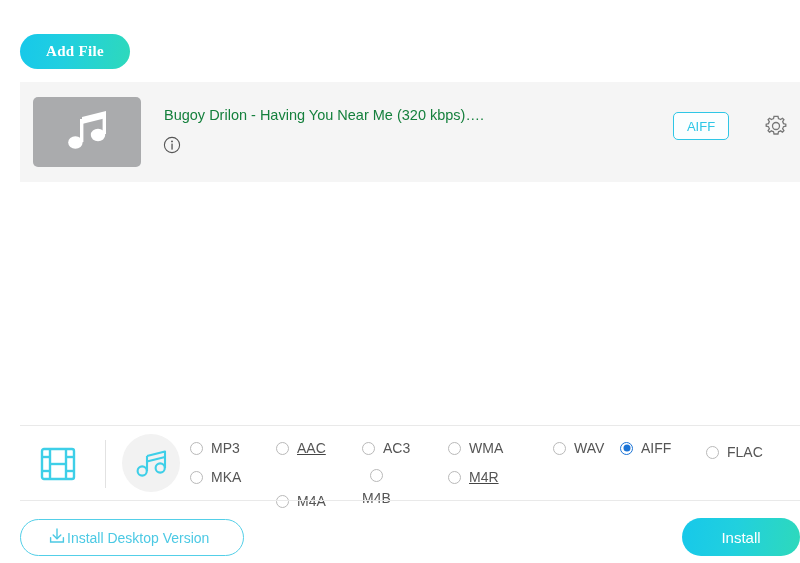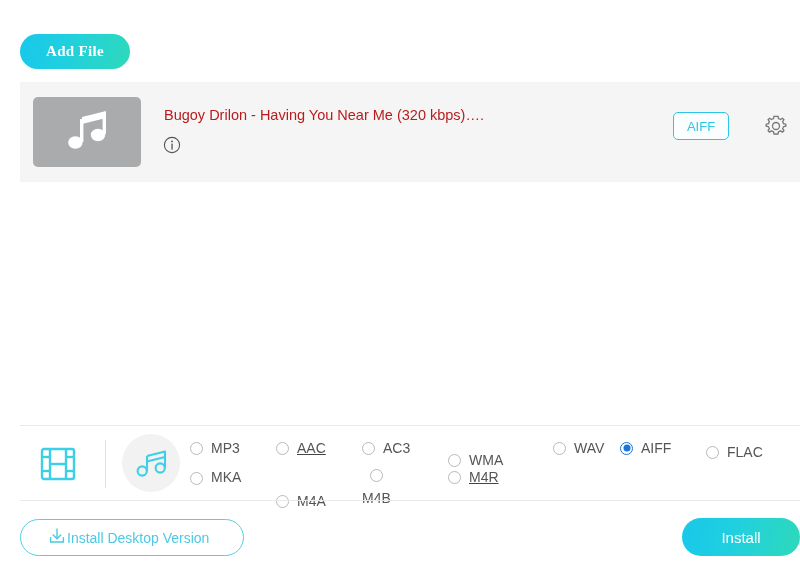--- a/index.html
+++ b/index.html
@@ -54,21 +54,21 @@
     left: 13px; top: 15px;
     width: 108px; height: 70px;
     background: #aaabad;
     border-radius: 5px;
   }
   .file-thumb svg { position:absolute; left:50%; top:50%; transform:translate(-50%,-50%); }
   .file-name {
     position: absolute;
     left: 144px; top: 25px;
     font-size: 14.5px;
-    color: #b91c1c;
+    color: #15803d;
     white-space: nowrap;
   }
   .info-icon {
     position: absolute;
     left: 143px; top: 54px;
     width: 18px; height: 18px;
   }
   .format-badge {
     position: absolute;
     right: 71px; top: 30px;
@@ -278,37 +278,37 @@
         <span class="radio-label">MP3</span>
       </div>
       <div class="radio-item" style="left: 86px; top: 0px; text-decoration: underline;">
         <span class="radio-dot"></span>
         <span class="radio-label">AAC</span>
       </div>
       <div class="radio-item" style="left: 172px; top: 0px;">
         <span class="radio-dot"></span>
         <span class="radio-label">AC3</span>
       </div>
-      <div class="radio-item" style="left: 258px; top: 12px;">
+      <div class="radio-item" style="left: 258px; top: 0px;">
         <span class="radio-dot"></span>
         <span class="radio-label">WMA</span>
       </div>
       <div class="radio-item" style="left: 363px; top: 0px;">
         <span class="radio-dot"></span>
         <span class="radio-label">WAV</span>
       </div>
       <div class="radio-item selected" style="left: 430px; top: 0px;">
         <span class="radio-dot"></span>
         <span class="radio-label">AIFF</span>
       </div>
       <div class="radio-item" style="left: 516px; top: 4px; text-align: center;">
         <span class="radio-dot"></span>
         <span class="radio-label">FLAC</span>
       </div>
-      <div class="radio-item" style="left: 0px; top: 29px; align-items: flex-end;">
+      <div class="radio-item" style="left: 0px; top: 29px;">
         <span class="radio-dot"></span>
         <span class="radio-label">MKA</span>
       </div>
       <div class="radio-item" style="left: 86px; top: 29px; margin-top: 24px;">
         <span class="radio-dot"></span>
         <span class="radio-label">M4A</span>
       </div>
       <div class="radio-item" style="left: 172px; top: 29px; flex-direction: column;">
         <span class="radio-dot"></span>
         <span class="radio-label">M4B</span>

